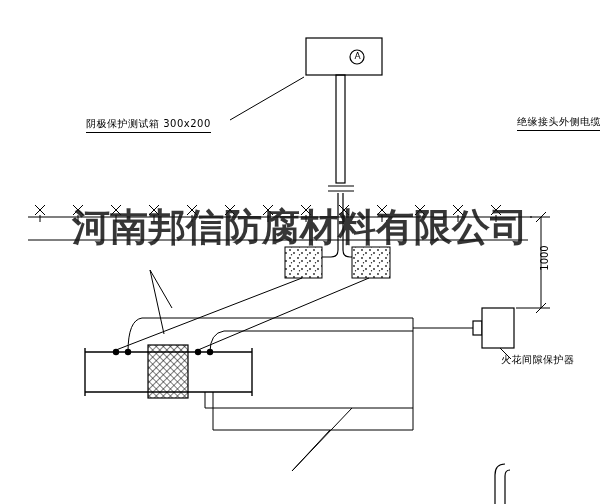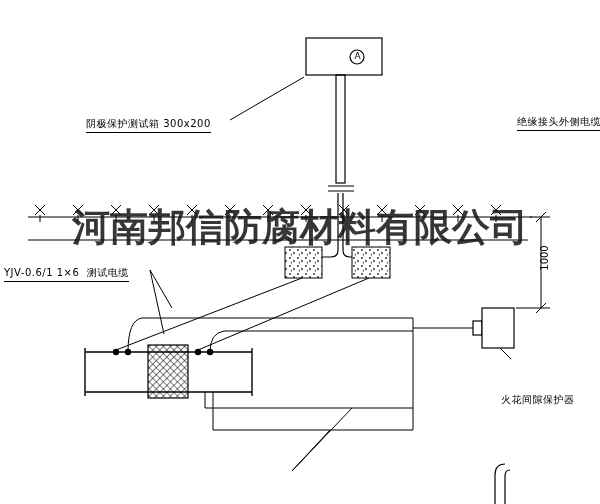--- a/index.html
+++ b/index.html
@@ -147,22 +147,21 @@
       <path d="M505,504 V476 Q505,470 510,470"></path>
     </g>
   </svg>
 
   <div class="meter">A</div>
 
   <div class="lbl underline" style="left:86px;top:105px;">阴极保护测试箱 300x200</div>
 
   <div class="lbl underline" style="left:517px;top:103px;">绝缘接头外侧电缆</div>
 
-  <div class="lbl underline" style="left:4px;top:254px;">YJV-0.6/1 1×6  测试电缆</div>
 
-  <div class="lbl" style="left:501px;top:381px;">火花间隙保护器</div>
+  <div class="lbl" style="left:501px;top:341px;">火花间隙保护器</div>
 
 
   <div class="dim-vert">1000</div>
 
   <div class="watermark">河南邦信防腐材料有限公司</div>
 
 </div>
 
 </body></html>

